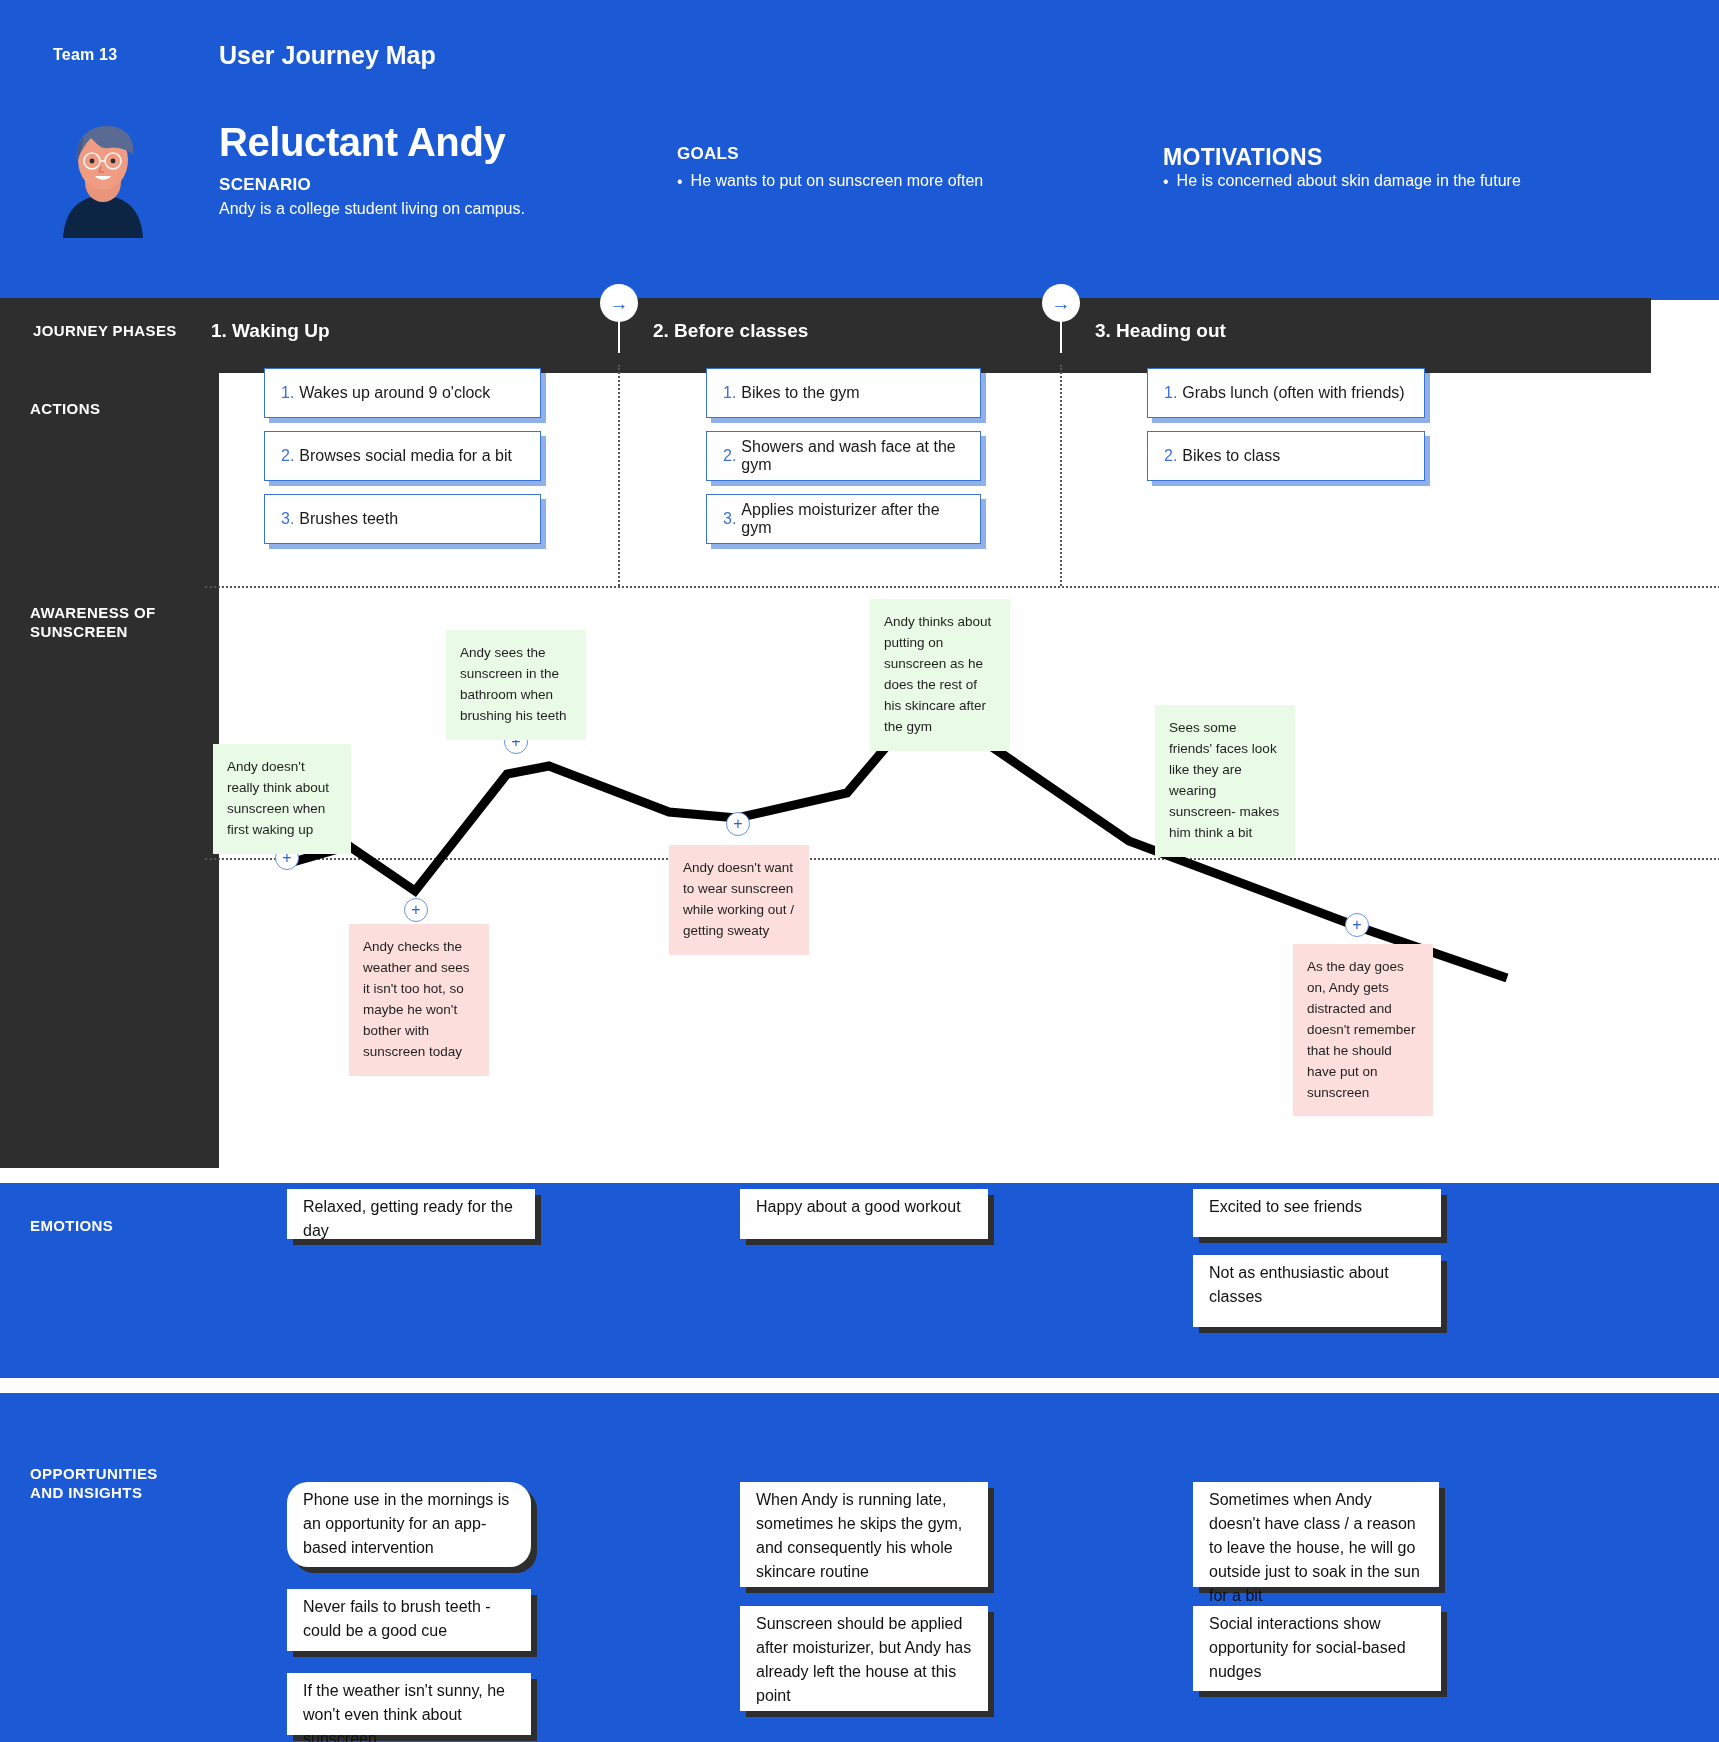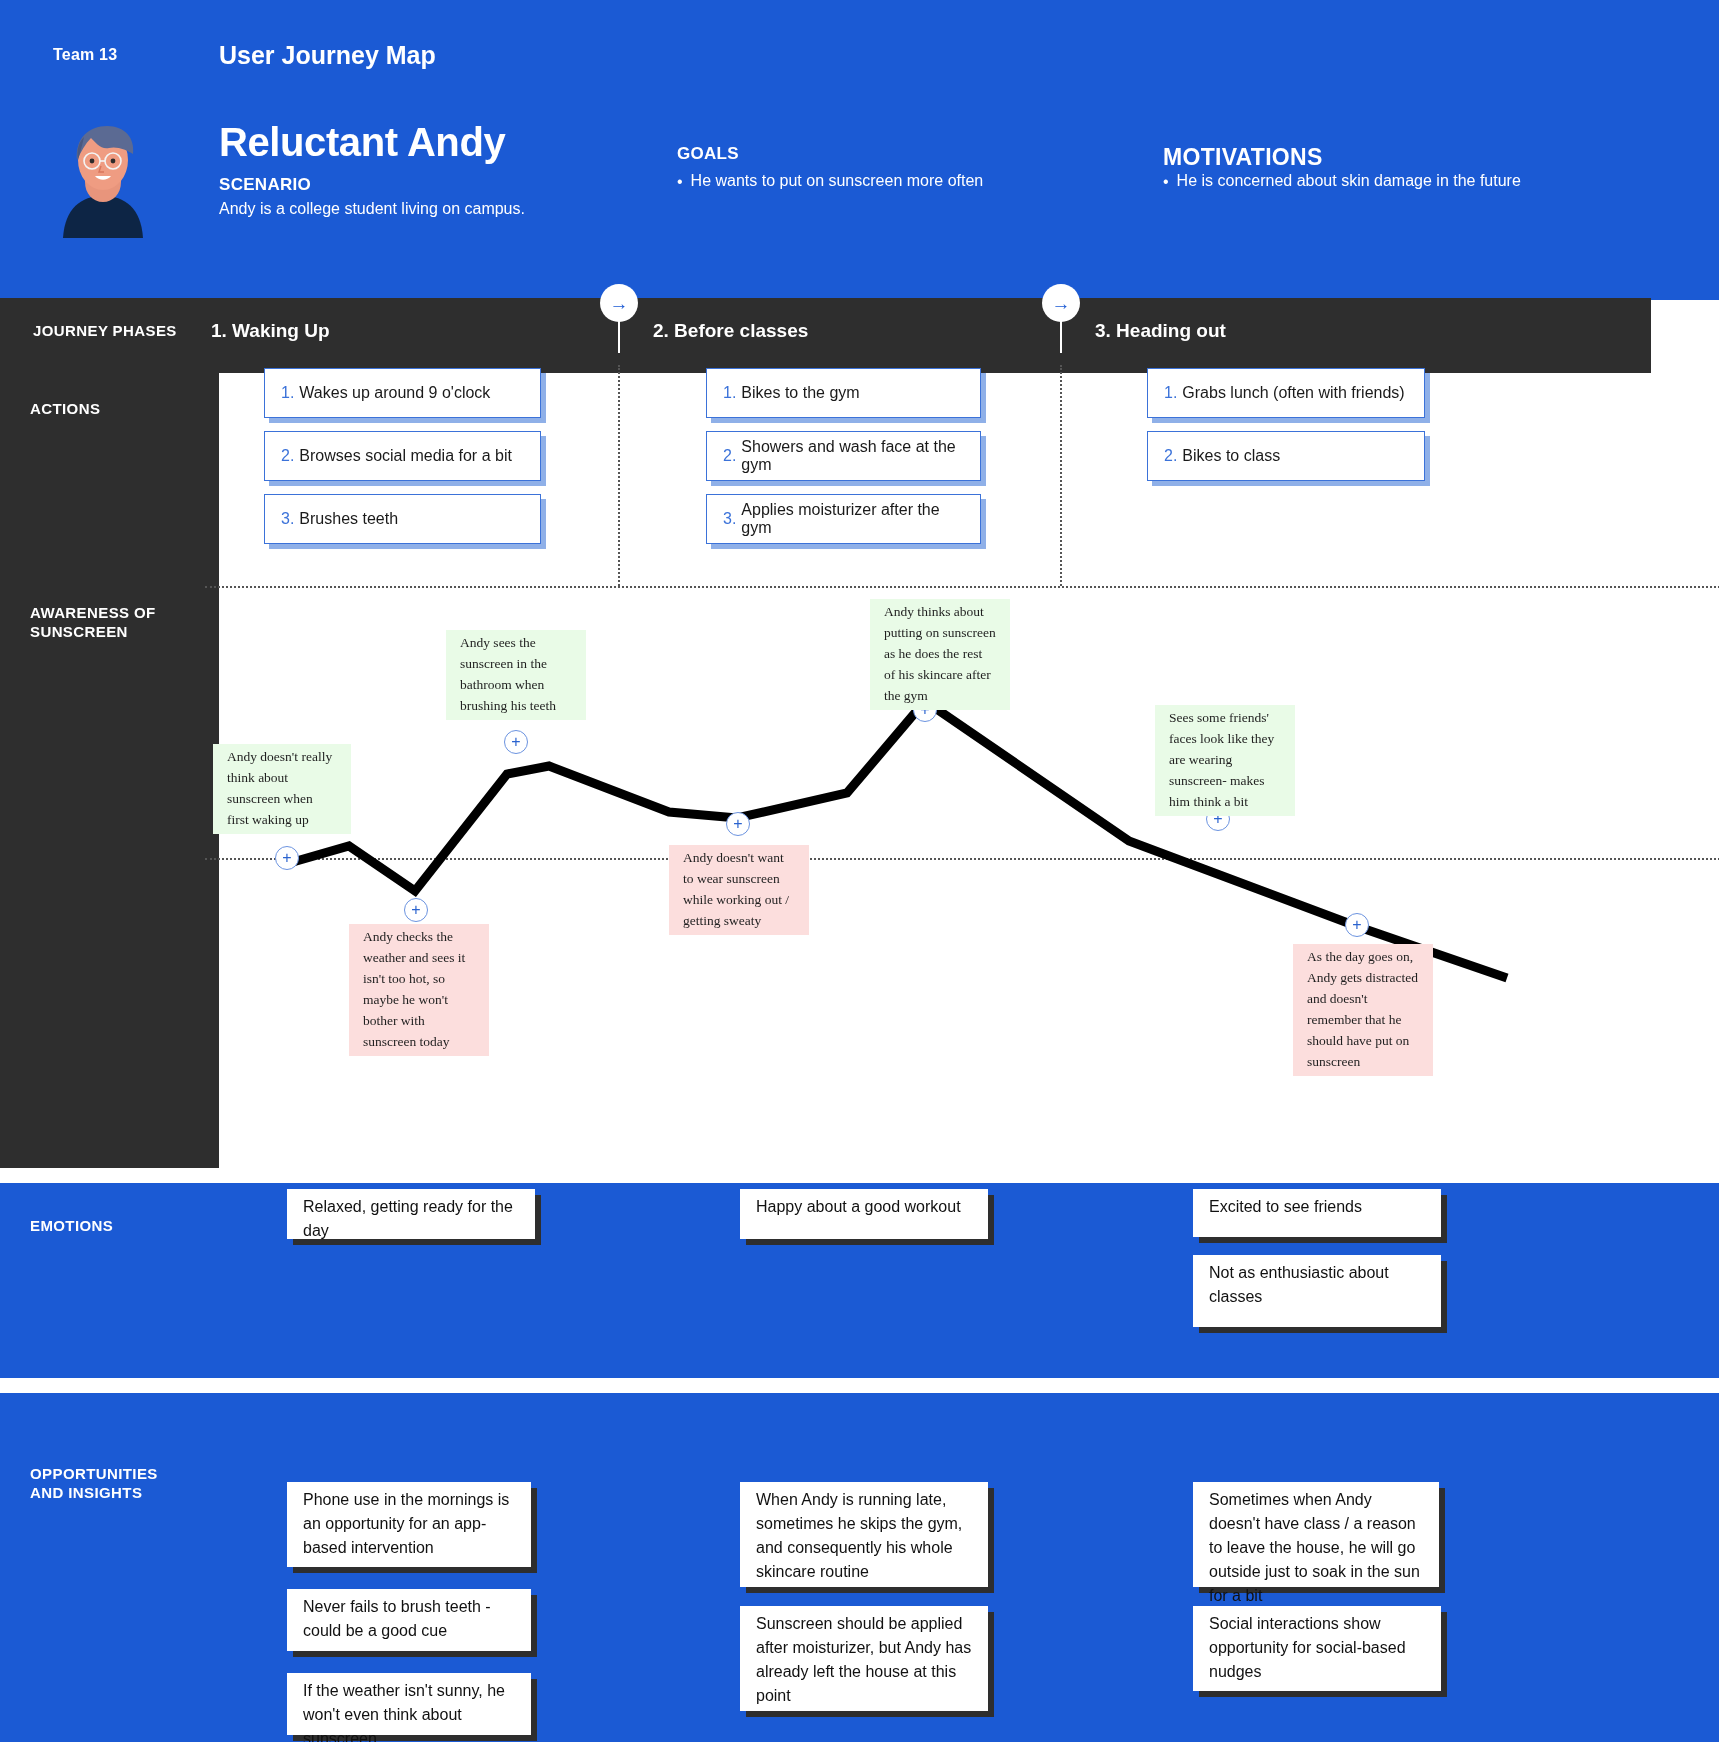--- a/index.html
+++ b/index.html
@@ -76,23 +76,22 @@
   .dotted-v {
     position:absolute; border-left:2px dotted #555; width:0;
   }
   .dotted-h {
     position:absolute; border-top:2px dotted #555; height:0;
   }
 
   
   .awareness-area { position:absolute; left:219px; top:588px; width:1500px; height:580px; background:#fff; }
   .note {
-    position:absolute; padding:3px 14px; font-size:13.5px; line-height:1.55;
+    position:absolute; padding:13px 14px; font-size:13.5px; line-height:1.55;
     color:#1f1f1f;
-    font-family:Liberation Serif, serif;
   }
   .note.green { background:#e9fbe7; }
   .note.pink  { background:#fcdedd; }
   .plus-node {
     position:absolute; width:24px; height:24px; border-radius:50%;
     border:1.3px solid #6b93e0; background:#fff;
     display:flex; align-items:center; justify-content:center;
     color:#2a63cf; font-size:16px; line-height:1; font-weight:500;
   }
   svg.journey-line { position:absolute; left:0; top:0; }
@@ -286,21 +285,21 @@
     <div class="flat-card" style="left:1193px; top:72px; width:248px; height:72px;">Not as enthusiastic about classes</div>
   </div>
 
   <div class="white-sep" style="top:1378px;"></div>
   <div class="opportunities">
     <div class="rowlabel" style="left:30px; top:72px; width:200px;">
       <div>OPPORTUNITIES</div>
       <div>AND INSIGHTS</div>
     </div>
 
-    <div class="flat-card" style="left:287px; top:89px; width:244px; height:85px;">Phone use in the mornings is an opportunity for an app-based intervention</div>
+    <div class="flat-card" style="left:287px; top:89px; width:244px; height:85px;border-radius:21px;">Phone use in the mornings is an opportunity for an app-based intervention</div>
     <div class="flat-card" style="left:287px; top:196px; width:244px; height:62px;">Never fails to brush teeth - could be a good cue</div>
     <div class="flat-card" style="left:287px; top:280px; width:244px; height:62px;">If the weather isn't sunny, he won't even think about sunscreen</div>
 
     <div class="flat-card" style="left:740px; top:89px; width:248px; height:105px;">When Andy is running late, sometimes he skips the gym, and consequently his whole skincare routine</div>
     <div class="flat-card" style="left:740px; top:213px; width:248px; height:105px;">Sunscreen should be applied after moisturizer, but Andy has already left the house at this point</div>
 
     <div class="flat-card" style="left:1193px; top:89px; width:246px; height:105px;">Sometimes when Andy doesn't have class / a reason to leave the house, he will go outside just to soak in the sun for a bit</div>
     <div class="flat-card" style="left:1193px; top:213px; width:248px; height:85px;">Social interactions show opportunity for social-based nudges</div>
   </div>
 

